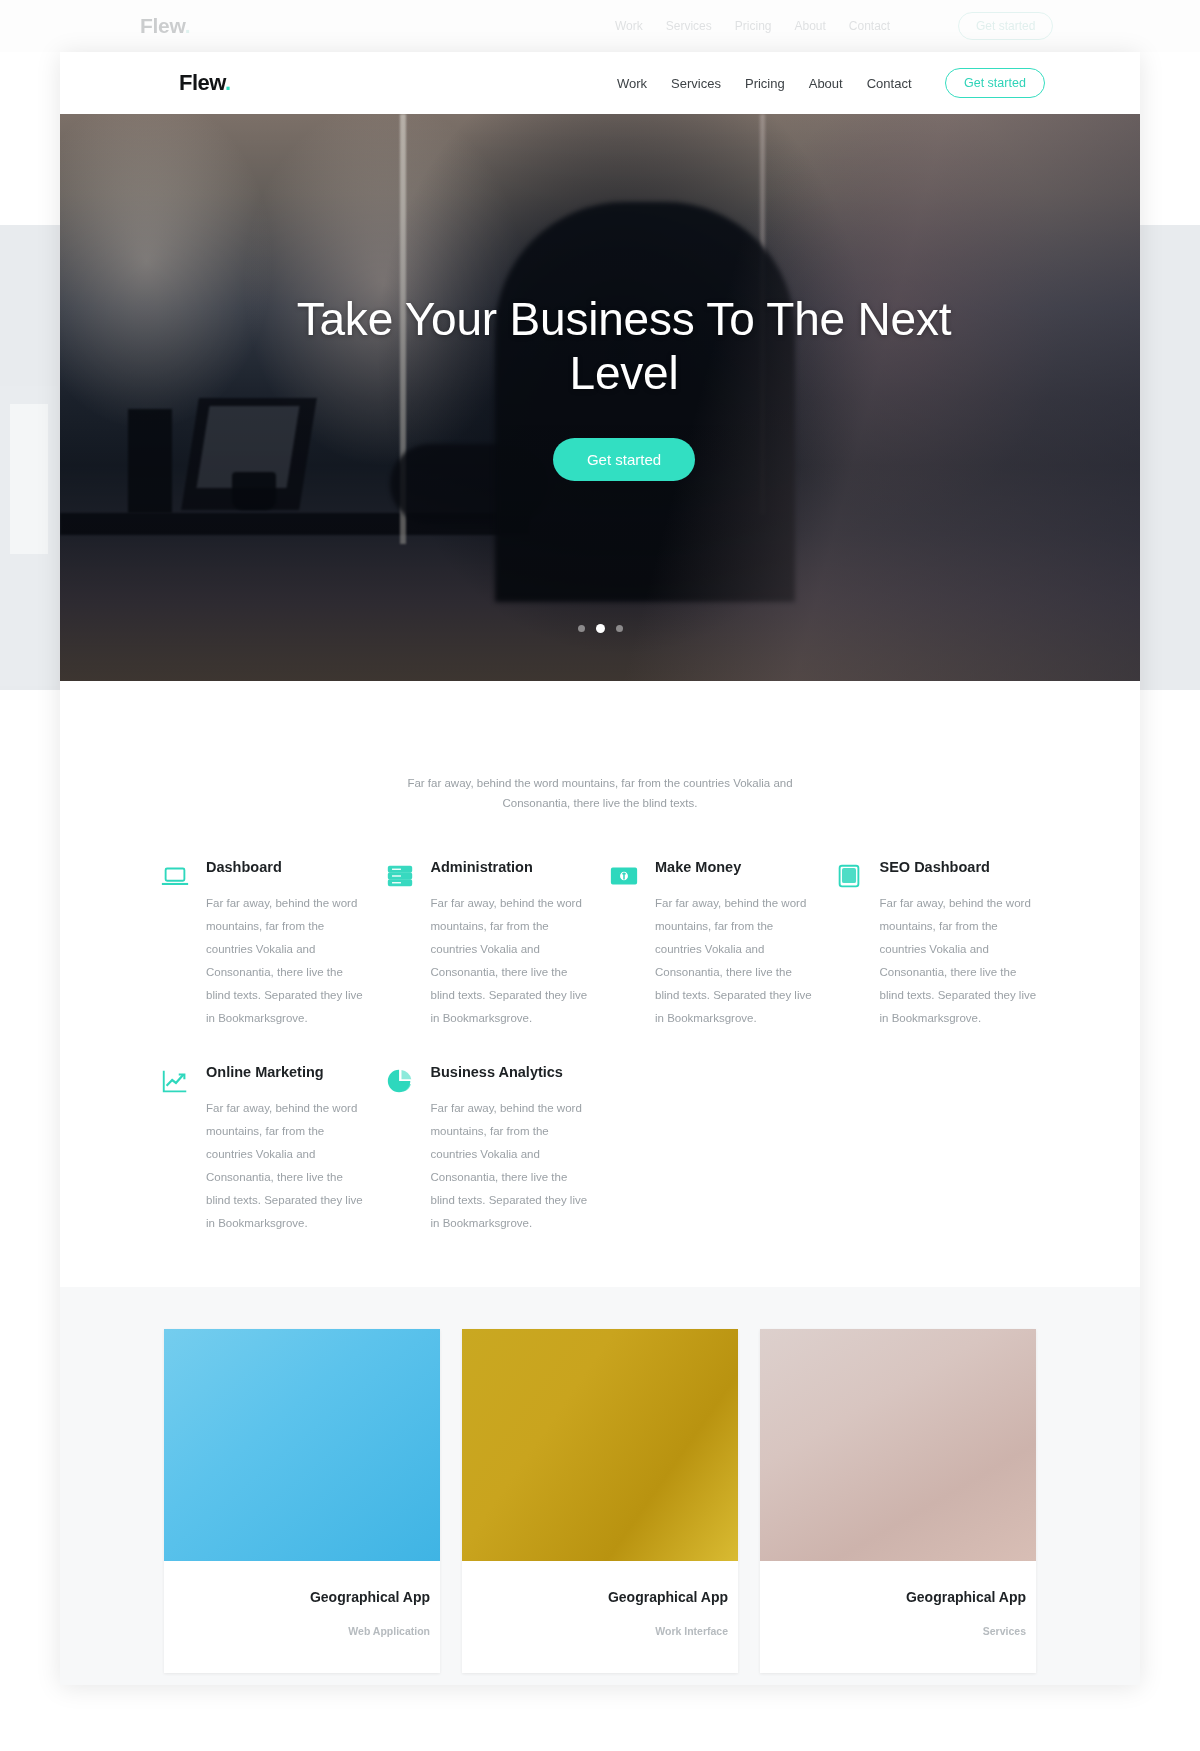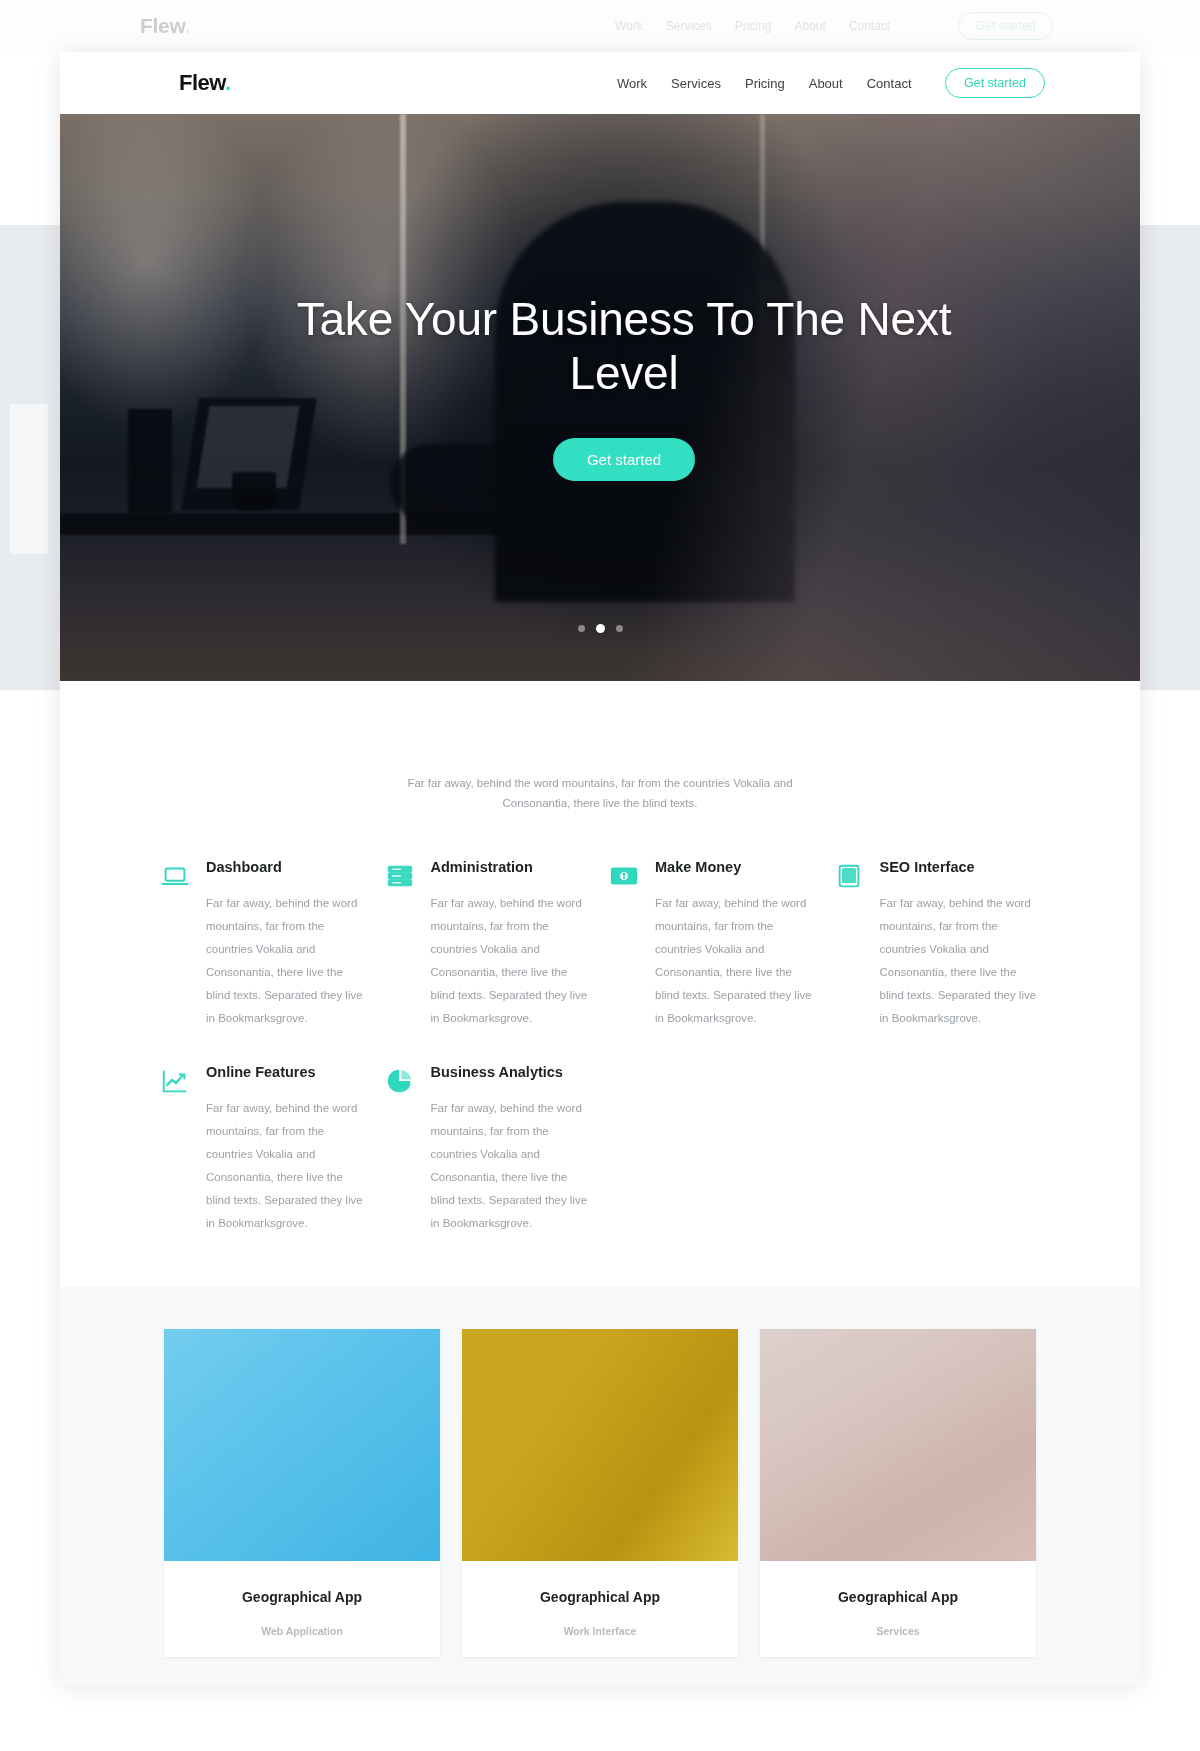--- a/index.html
+++ b/index.html
@@ -325,22 +325,22 @@
   .port-img.blue {
     background: linear-gradient(140deg, #74cdee 0%, #5cc3ec 40%, #3fb4e4 100%);
   }
   .port-img.gold {
     background: linear-gradient(125deg, #c9a821 0%, #c9a41e 35%, #b99310 70%, #d9bb32 100%);
   }
   .port-img.rose {
     background: linear-gradient(150deg, #ddd0cd 0%, #d8c5c0 35%, #cdb3ac 70%, #d8beb5 100%);
   }
   .port-meta {
-    padding: 28px 10px 20px;
-    text-align: center;
+    padding: 28px 10px 36px;
+    text-align: right;
   }
   .port-title {
     font-size: 14px;
     font-weight: 700;
     color: #1d2124;
   }
   .port-cat {
     margin-top: 20px;
     font-size: 10.5px;
     color: #b6bbbf;
@@ -457,35 +457,35 @@
       </div>
 
       <div class="feature">
         <span class="f-icon">
           <svg viewBox="0 0 32 32" fill="none" stroke="currentColor" stroke-width="2">
             <rect x="6" y="5" width="20" height="22" rx="2.5"></rect>
             <rect x="9.5" y="8.5" width="13" height="14" rx="1" fill="currentColor" opacity="0.85"></rect>
           </svg>
         </span>
         <div class="f-body">
-          <div class="f-title">SEO Interface</div>
+          <div class="f-title">SEO Dashboard</div>
           <div class="f-text">Far far away, behind the word mountains, far from the countries Vokalia and Consonantia, there live the blind texts. Separated they live in Bookmarksgrove.</div>
         </div>
       </div>
 
       <div class="feature">
         <span class="f-icon">
           <svg viewBox="0 0 32 32" fill="none" stroke="currentColor" stroke-width="2">
             <path d="M4 5 v22 h24" stroke-width="2"></path>
             <polyline points="7,21 13,15 17,18 25,9" stroke-width="2.4"></polyline>
             <polyline points="20,9 26,9 26,14" stroke-width="2.2"></polyline>
           </svg>
         </span>
         <div class="f-body">
-          <div class="f-title">Online Features</div>
+          <div class="f-title">Online Marketing</div>
           <div class="f-text">Far far away, behind the word mountains, far from the countries Vokalia and Consonantia, there live the blind texts. Separated they live in Bookmarksgrove.</div>
         </div>
       </div>
 
       <div class="feature">
         <span class="f-icon">
           <svg viewBox="0 0 32 32" fill="none">
             <path d="M15 4 A12 12 0 1 0 27 16 L15 16 Z" fill="currentColor"></path>
             <path d="M17.6 4.3 A12 12 0 0 1 28 14 L17.6 14 Z" fill="currentColor" opacity="0.55"></path>
             <path d="M17.6 17.6 L27.6 19.4 A12 12 0 0 1 20 27.3 Z" fill="currentColor" opacity="0.75"></path>

